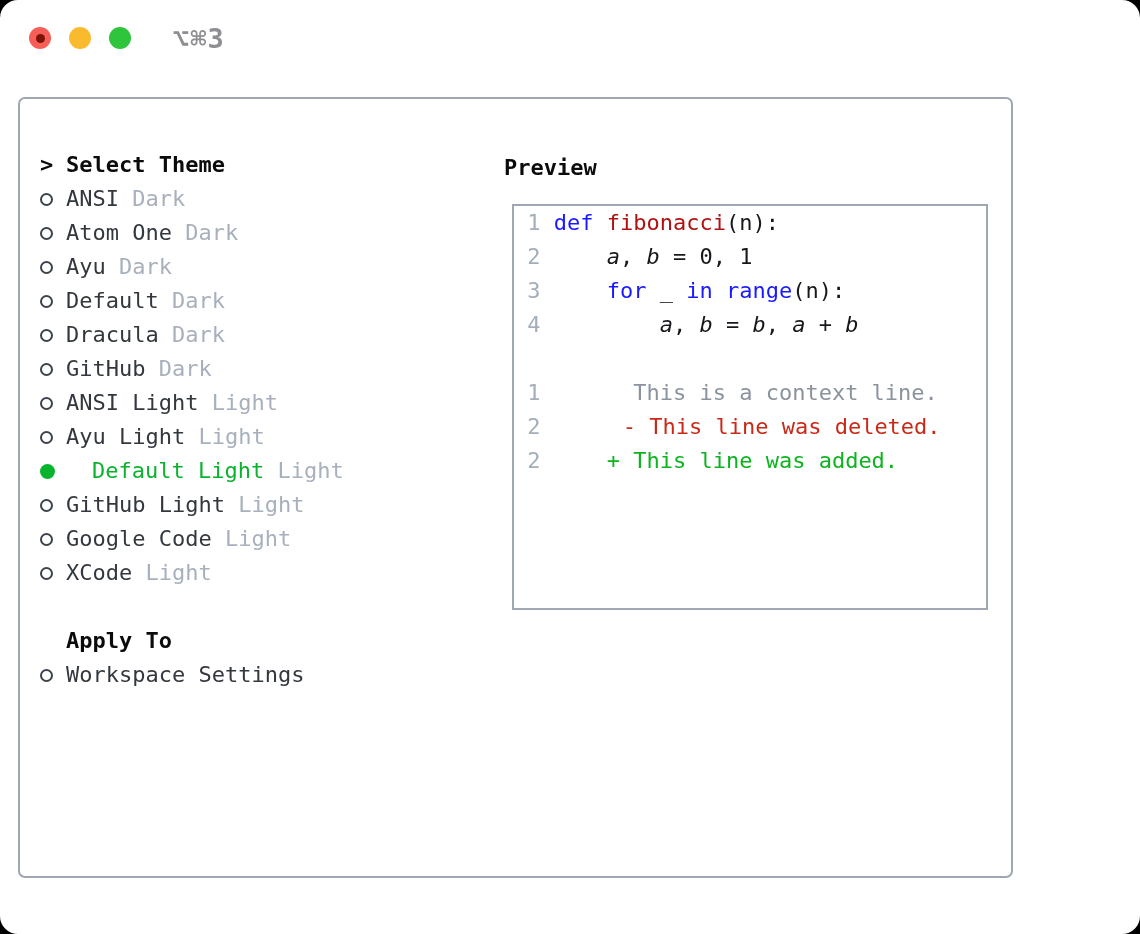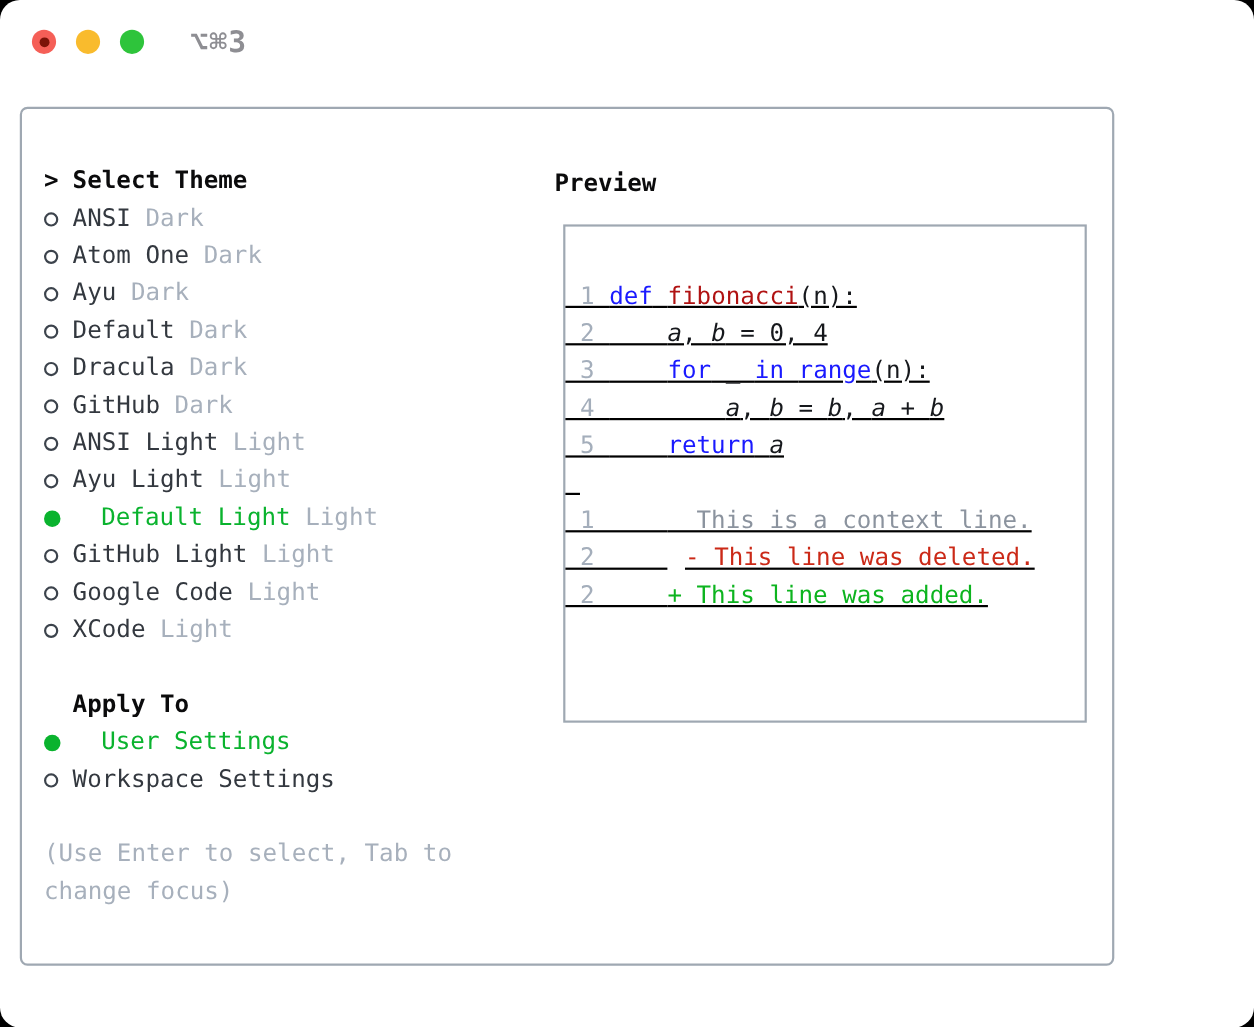--- a/index.html
+++ b/index.html
@@ -28,21 +28,21 @@
   .radio.filled{border:none;background:var(--ui-green);width:15px;height:15px;}
   .item-name{color:var(--text-dark);}
   .item-name.selected{color:var(--ui-green);margin-left:26px;}
   .variant{color:var(--muted);}
   .spacer{height:34px;}
   .hint{color:var(--muted);width:432px;white-space:normal;}
   
   .preview-title{position:absolute;left:484px;top:52px;font-size:22px;line-height:34px;
                  font-weight:bold;color:var(--text-black);}
   .code-box{position:absolute;left:492px;top:105px;width:472px;height:402px;
-            border:2px solid var(--border-gray);background:#fff;padding-top:47px;box-sizing:content-box;text-decoration:underline;}
+            border:2px solid var(--border-gray);background:#fff;box-sizing:content-box;}
   .pline{font-size:22px;line-height:34px;white-space:pre;color:var(--code-plain);}
   .ln{color:var(--line-num);}
   .t-kw{color:var(--keyword);}
   .t-fn{color:var(--func);}
   .t-var{font-style:italic;color:var(--code-plain);}
   .ctx{color:var(--context-gray);}
   .del{color:var(--diff-red);margin-left:16px;}
   .add{color:var(--diff-green);margin-top:40px;}
 </style>
 </head>
@@ -80,36 +80,33 @@
             <div class="row"><span class="marker"><span class="radio"></span></span><span class="item-name">GitHub Light</span><span class="variant"> Light</span></div>
             <div class="row"><span class="marker"><span class="radio"></span></span><span class="item-name">Google Code</span><span class="variant"> Light</span></div>
             <div class="row"><span class="marker"><span class="radio"></span></span><span class="item-name">XCode</span><span class="variant"> Light</span></div>
           </div>
         <div class="row spacer"></div>
         <div class="row">
           <span class="marker"></span>
           <span class="hdr">Apply To</span>
         </div>
         <div id="apply-items">
-            <div class="row"><span class="marker"><span class="radio filled"></span></span><span class="item-name selected">User Settings</span></div>
             <div class="row"><span class="marker"><span class="radio"></span></span><span class="item-name">Workspace Settings</span></div>
           </div>
         <div class="row spacer"></div>
-        <div class="hint">(Use Enter to select, Tab to change focus)</div>
       </div>
 
       <div class="preview-title">Preview</div>
 
       <div class="code-box">
         <div id="code-lines">
             <div class="pline"><span class="ln"> 1 </span><span class="t-kw">def</span><span class="t-plain"> </span><span class="t-fn">fibonacci</span><span class="t-plain">(n):</span></div>
-            <div class="pline"><span class="ln"> 2 </span><span class="t-plain">    </span><span class="t-var">a</span><span class="t-plain">, </span><span class="t-var">b</span><span class="t-plain"> = 0, 4</span></div>
+            <div class="pline"><span class="ln"> 2 </span><span class="t-plain">    </span><span class="t-var">a</span><span class="t-plain">, </span><span class="t-var">b</span><span class="t-plain"> = 0, 1</span></div>
             <div class="pline"><span class="ln"> 3 </span><span class="t-plain">    </span><span class="t-kw">for</span><span class="t-plain"> _ </span><span class="t-kw">in</span><span class="t-plain"> </span><span class="t-kw">range</span><span class="t-plain">(n):</span></div>
             <div class="pline"><span class="ln"> 4 </span><span class="t-plain">        </span><span class="t-var">a</span><span class="t-plain">, </span><span class="t-var">b</span><span class="t-plain"> = </span><span class="t-var">b</span><span class="t-plain">, </span><span class="t-var">a</span><span class="t-plain"> + </span><span class="t-var">b</span></div>
-            <div class="pline"><span class="ln"> 5 </span><span class="t-plain">    </span><span class="t-kw">return</span><span class="t-plain"> </span><span class="t-var">a</span></div>
           </div>
         <div class="pline"> </div>
         <div id="diff-lines">
             <div class="pline"><span class="ln"> 1     </span><span class="ctx">  This is a context line.</span></div>
             <div class="pline"><span class="ln"> 2     </span><span class="del">- This line was deleted.</span></div>
             <div class="pline"><span class="ln"> 2     </span><span class="add">+ This line was added.</span></div>
           </div>
       </div>
 
     </div>

